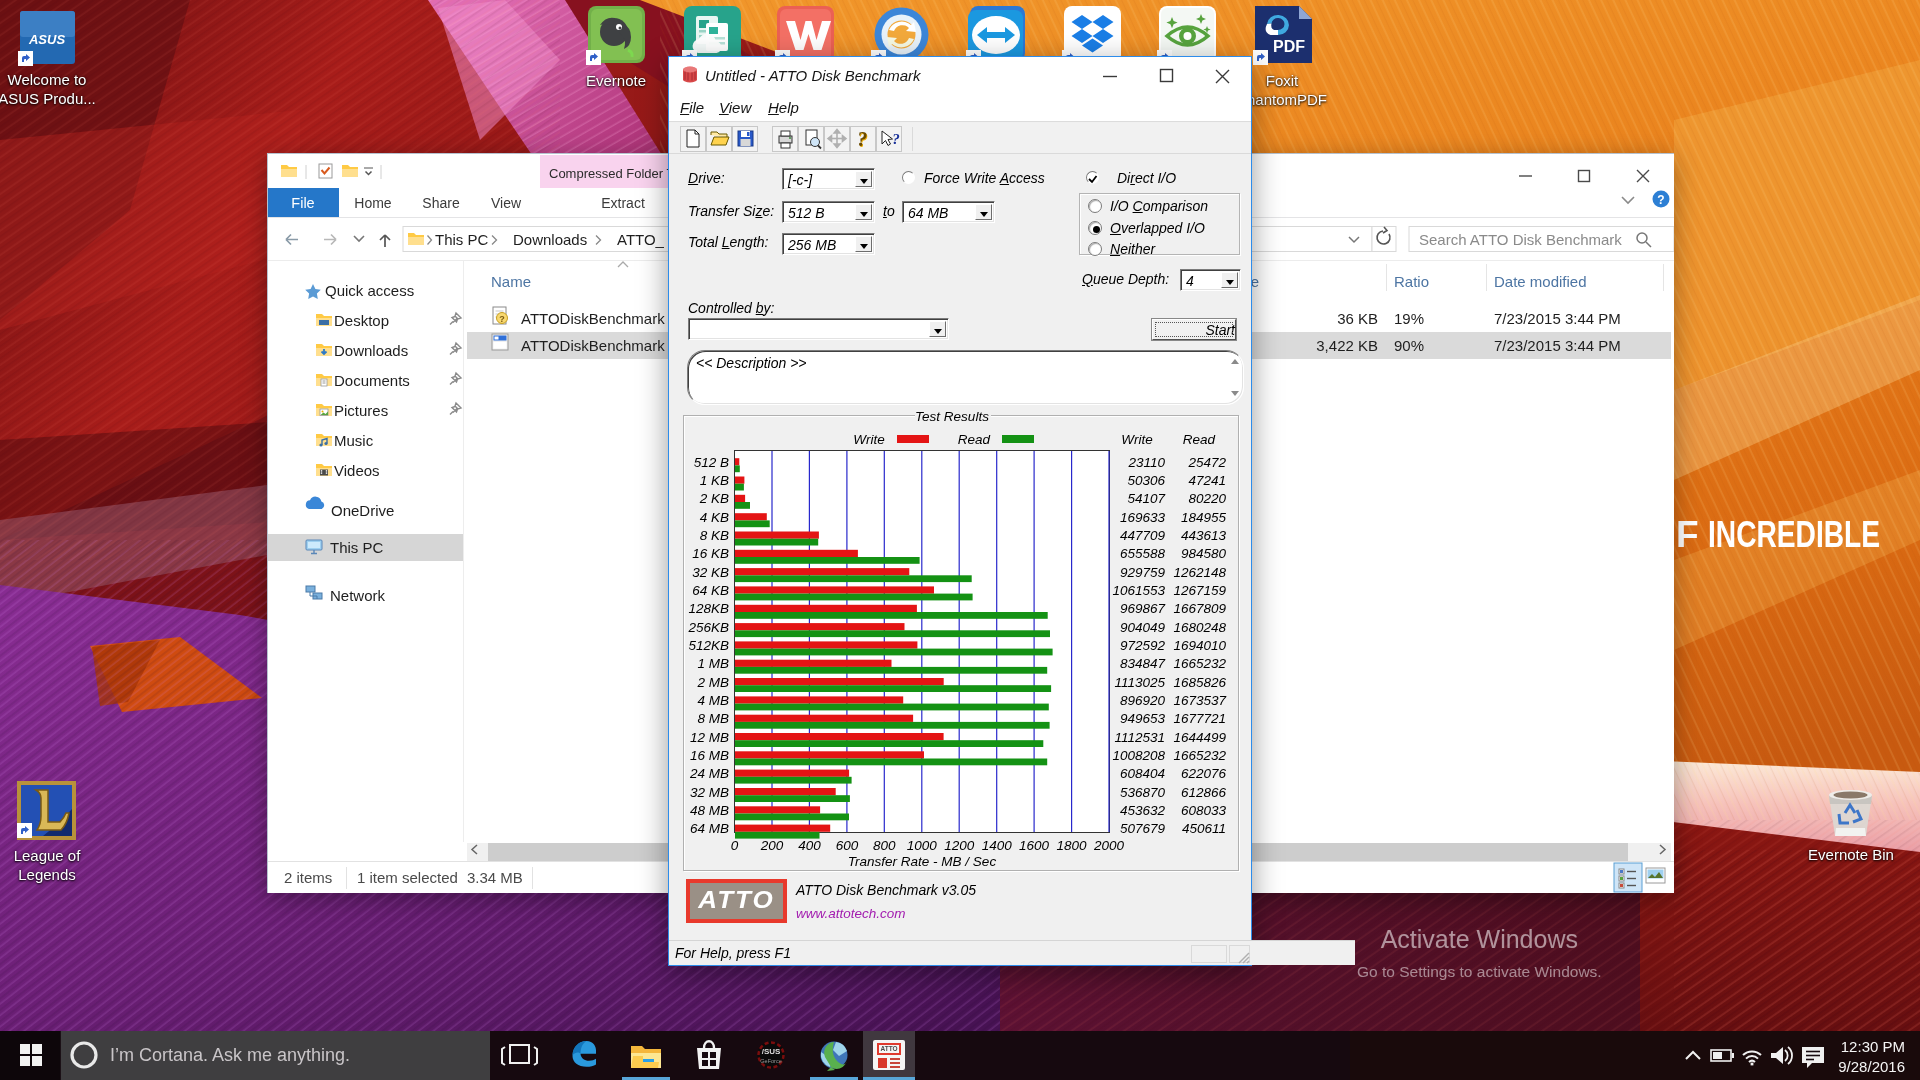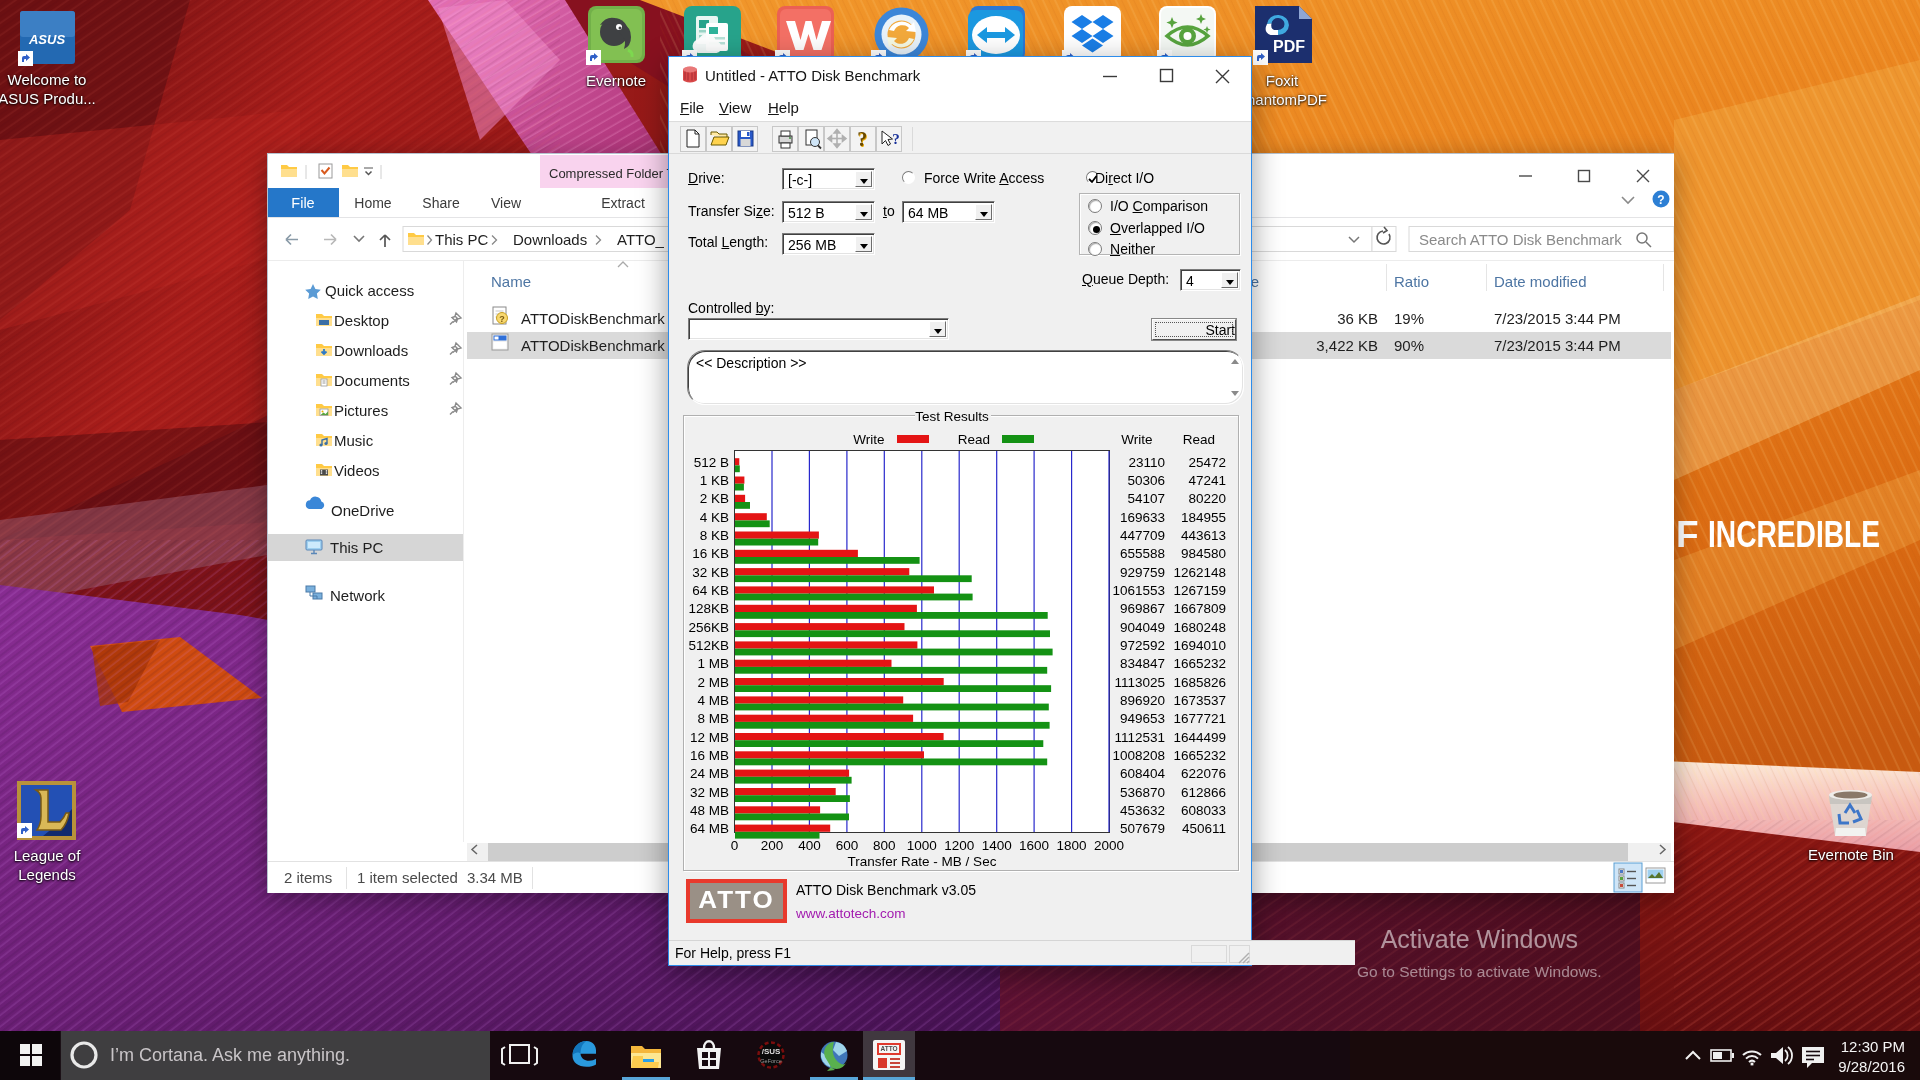--- a/index.html
+++ b/index.html
@@ -5,21 +5,21 @@
 * { margin:0; padding:0; box-sizing:border-box; }
 html,body { width:1920px; height:1080px; overflow:hidden; font-family:"Liberation Sans", sans-serif; }
 #screen { position:absolute; left:0; top:0; width:1920px; height:1080px; overflow:hidden; }
 .abs { position:absolute; }
 
 .dicon { position:absolute; width:100px; text-align:center; }
 .dlabel { color:#fff; font-size:15px; line-height:19px; text-shadow:0 1px 2px rgba(0,0,0,0.9), 0 0 3px rgba(0,0,0,0.7); }
 
 #explorer { position:absolute; left:267px; top:153px; width:1407px; height:740px; background:#fff; border:1px solid #b6c2cf; box-shadow:0 6px 24px rgba(0,0,0,0.35); }
 
-#atto { position:absolute; left:668px; top:56px; width:584px; height:910px; background:#f0f0f0; border:1px solid #2d8ceb; box-shadow:0 8px 28px rgba(0,0,0,0.4); font-size:14px; color:#000; }
+#atto { position:absolute; left:668px; top:56px; width:584px; height:910px; background:#f0f0f0; border:1px solid #2d8ceb; box-shadow:0 8px 28px rgba(0,0,0,0.4); font-size:14px; color:#000;font-style:italic; }
 .sunken { border-top:1px solid #7b7b7b; border-left:1px solid #7b7b7b; border-bottom:1px solid #fff; border-right:1px solid #fff; background:#fff;border-radius:18px; }
 .combo { position:absolute; background:#fff; border:1px solid #7b7b7b; border-bottom-color:#fff; border-right-color:#fff; box-shadow:inset 1px 1px 0 #404040, inset -1px -1px 0 #e3e3e3; }
 .combo .cbtxt { position:absolute; left:5px; top:3px; font-size:14px; }
 .cbbtn { position:absolute; right:2px; top:2px; bottom:2px; width:17px; background:#f0f0f0; border:1px solid #fff; border-bottom-color:#6d6d6d; border-right-color:#6d6d6d; }
 .cbbtn:after { content:""; position:absolute; left:4px; top:7px; border:4px solid transparent; border-top:5px solid #000; }
 
 #taskbar { position:absolute; left:0; top:1031px; width:1920px; height:33px; background:#7dd3fc; }
 </style>
 </head>
 <body>
@@ -559,21 +559,21 @@
           <span class="cbtxt">[-c-]</span>
           <div class="cbbtn"></div>
         </div>
   <div class="abs sunken" style="left:233px;top:17px;width:13px;height:13px"></div>
   <span class="abs" style="left:255px;top:16px">Force Write <u>A</u>ccess</span>
   <div class="abs sunken" style="left:417px;top:17px;width:13px;height:13px">
     <svg width="11" height="11" viewBox="0 0 11 11">
             <path d="M2,5 l3,3 l4.5,-6" stroke="#000" stroke-width="1.8" fill="none"></path>
           </svg>
   </div>
-  <span class="abs" style="left:426px;top:16px">Di<u>r</u>ect I/O</span>
+  <span class="abs" style="left:448px;top:16px">Di<u>r</u>ect I/O</span>
 
   <div class="abs" style="left:410px;top:39px;width:161px;height:62px;border:1px solid #b4b4b4;box-shadow:1px 1px 0 #fff, inset 1px 1px 0 #fff"></div>
   <div class="abs" style="left:419px;top:45px;width:14px;height:14px;border-radius:50%;background:#fff;border:1px solid #7b7b7b;box-shadow:inset 1px 1px 1px #aaa"></div>
   <span class="abs" style="left:441px;top:44px">I/O <u>C</u>omparison</span>
   <div class="abs" style="left:419px;top:67px;width:14px;height:14px;border-radius:50%;background:#fff;border:1px solid #7b7b7b;box-shadow:inset 1px 1px 1px #aaa"></div>
   <div class="abs" style="left:423.5px;top:71.5px;width:7px;height:7px;border-radius:50%;background:#000"></div>
   <span class="abs" style="left:441px;top:66px"><u>O</u>verlapped I/O</span>
   <div class="abs" style="left:419px;top:88px;width:14px;height:14px;border-radius:50%;background:#fff;border:1px solid #7b7b7b;box-shadow:inset 1px 1px 1px #aaa"></div>
   <span class="abs" style="left:441px;top:87px"><u>N</u>either</span>
   <span class="abs" style="left:19px;top:49px">Transfer Si<u>z</u>e:</span>

